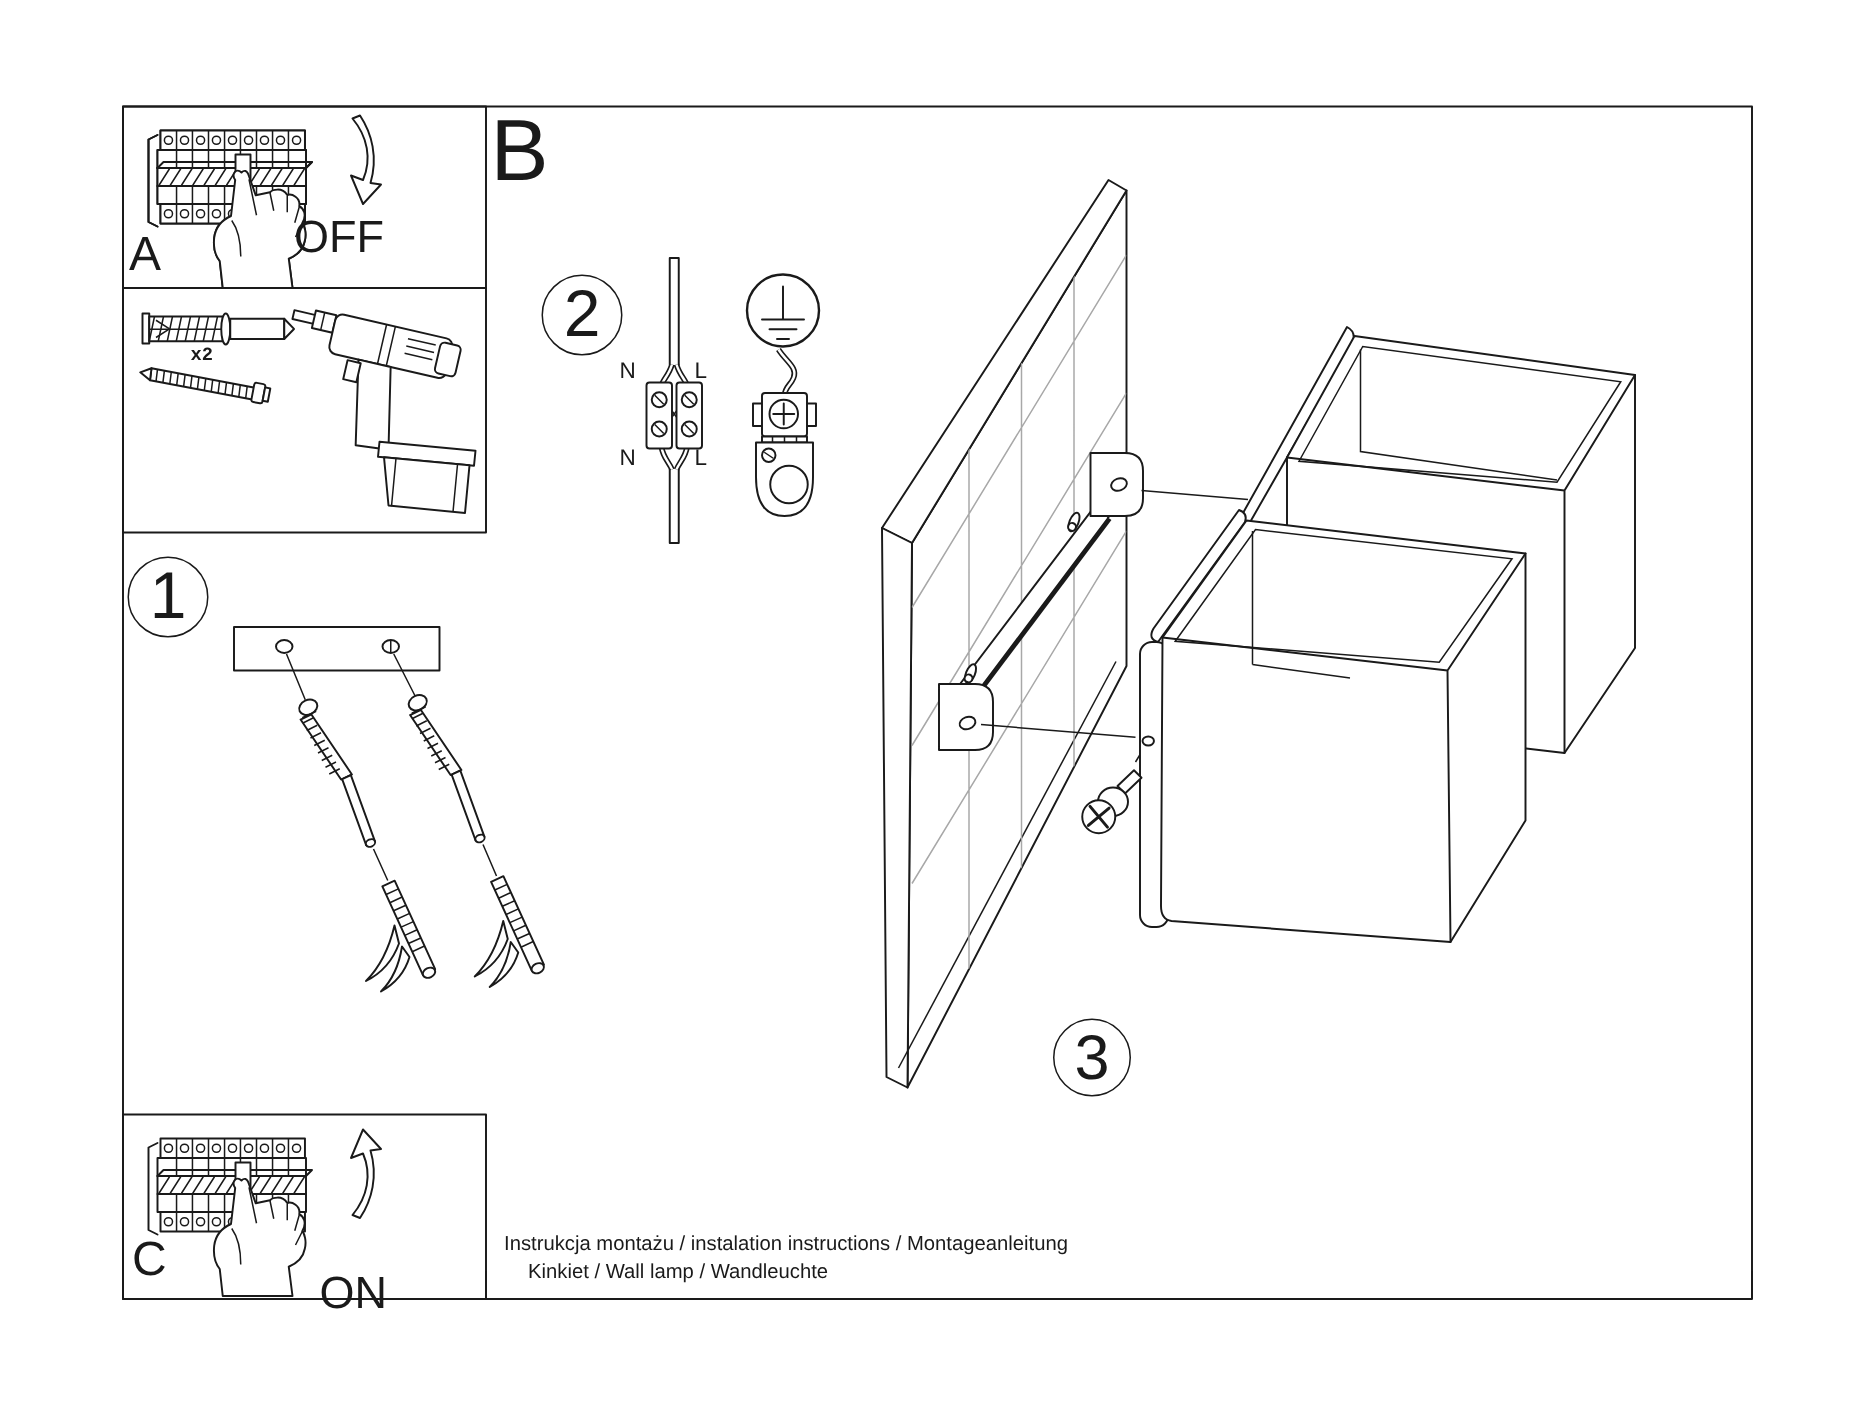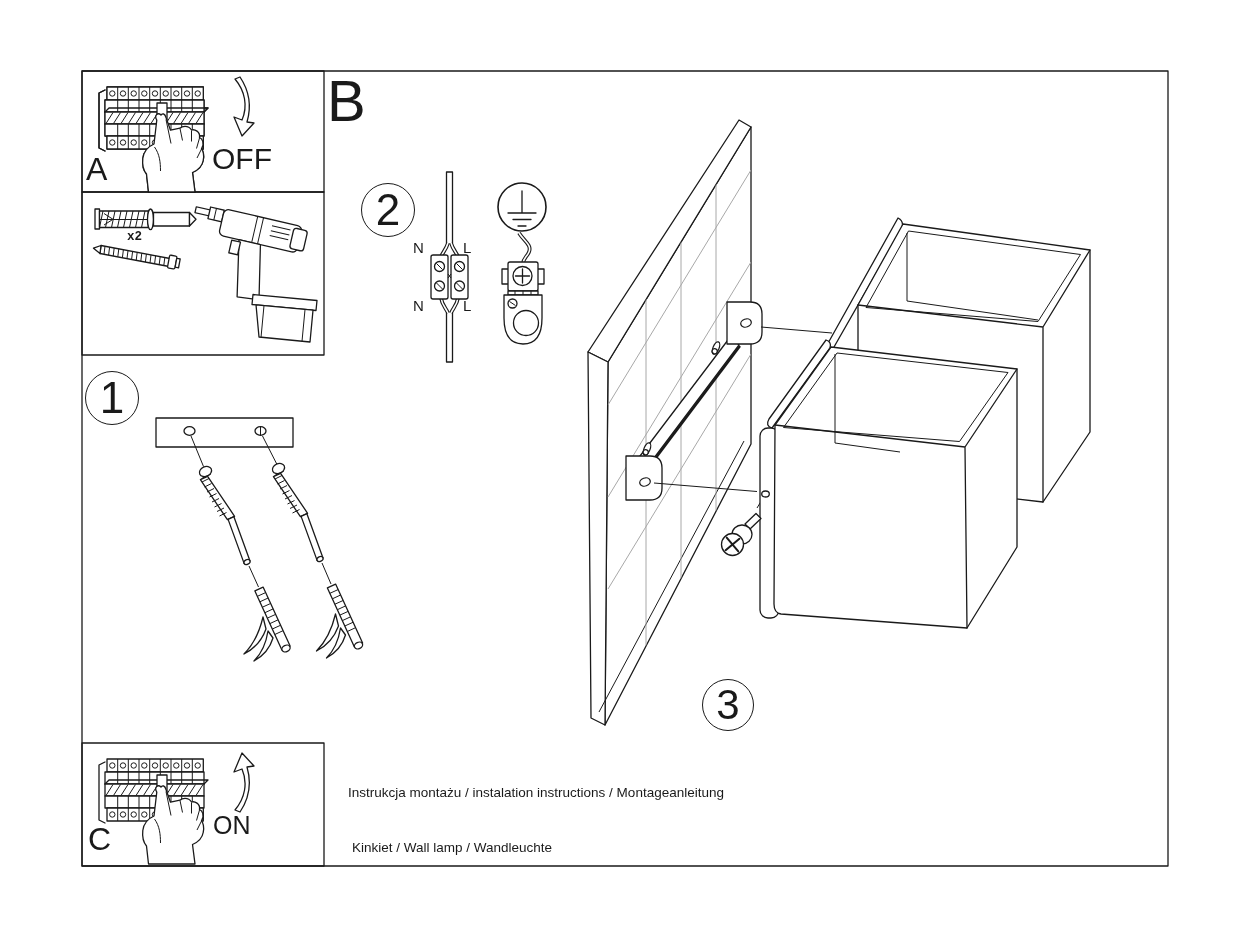--- a/index.html
+++ b/index.html
@@ -238,37 +238,37 @@
 
   <g>
     <path class="wf" d="M745,524 L756,513.5 L761,518.5 L750,529 Z"></path>
     <ellipse cx="742" cy="534.5" rx="10" ry="9.5" class="wf"></ellipse>
     <circle cx="732.5" cy="544.5" r="11" class="wf"></circle>
     <path d="M725.6,550.3 L739.4,538.7 M726.7,537.6 L738.3,551.4" stroke="#1a1a1a" stroke-width="2" stroke-linecap="round" fill="none"></path>
   </g>
 </svg>
 
 <div class="lbl big" style="left:86px;top:153px;font-size:32px;">A</div>
-<div class="lbl big" style="left:212px;top:144px;font-size:30px;">OFF</div>
+<div class="lbl big" style="left:196px;top:144px;font-size:30px;">OFF</div>
 <div class="lbl big" style="left:327px;top:72px;font-size:58px;">B</div>
 <div class="lbl big" style="left:88px;top:823px;font-size:32px;">C</div>
-<div class="lbl big" style="left:213px;top:813px;font-size:25px;">ON</div>
+<div class="lbl big" style="left:213px;top:848px;font-size:30px;">ON</div>
 <div class="lbl" style="left:127px;top:231px;font-size:12.5px;font-weight:bold;font-family:Liberation Mono, monospace;">x2</div>
 
 <div class="stepc" style="left:85px;top:371px;width:52px;height:52px;font-size:44px;">
       <span>1</span>
     </div>
 <div class="stepc" style="left:361px;top:183px;width:52px;height:52px;font-size:44px;">
       <span>2</span>
     </div>
 <div class="stepc" style="left:702px;top:679px;width:50px;height:50px;font-size:42px;">
       <span>3</span>
     </div>
 
 <div class="lbl" style="left:413px;top:240px;font-size:15px;">N</div>
 <div class="lbl" style="left:463px;top:240px;font-size:15px;">L</div>
 <div class="lbl" style="left:413px;top:298px;font-size:15px;">N</div>
 <div class="lbl" style="left:463px;top:298px;font-size:15px;">L</div>
 
-<div class="foot" style="left:336px;top:786px;margin-left:12px;">Instrukcja montażu / instalation instructions / Montageanleitung</div>
+<div class="foot" style="left:336px;top:822px;">Instrukcja montażu / instalation instructions / Montageanleitung</div>
 <div class="foot" style="left:352px;top:841px;">Kinkiet / Wall lamp / Wandleuchte</div>
 
 </div>
 
 </body></html>

